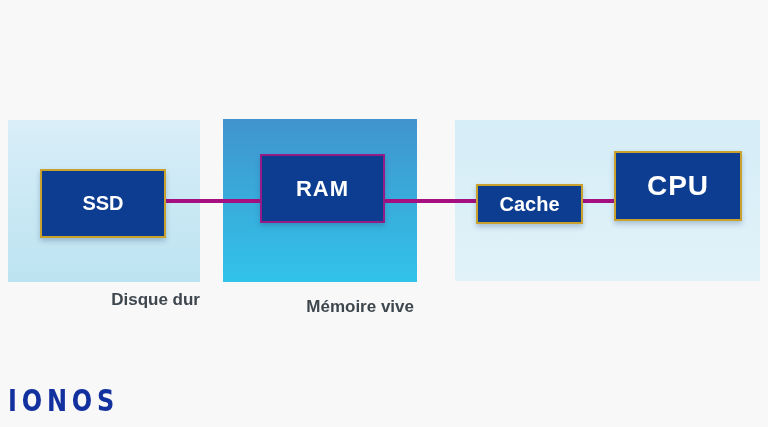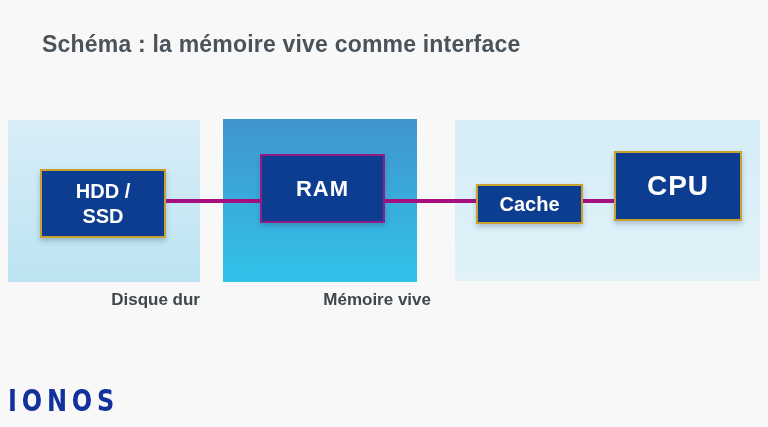--- a/index.html
+++ b/index.html
@@ -83,53 +83,51 @@
   }
   .plabel {
     position: absolute;
     top: 290px;
     font-size: 17px;
     font-weight: 700;
     color: #3e464e;
     text-align: right;
   }
   .plabel-disk { left: 8px;   width: 192px; }
-  .plabel-ram  { left: 237px; width: 194px; }
+  .plabel-ram  { left: 220px; width: 194px; margin-top: 7px; }
   .plabel-cpu  { left: 455px; width: 305px; }
   .logo {
     position: absolute;
     left: 8px;
     top: 383px;
     font-family: "DejaVu Sans", sans-serif;
     font-size: 30px;
     font-weight: 700;
     color: #12309e;
     letter-spacing: 6px;
     transform: scaleX(0.8);
     transform-origin: left center;
     white-space: nowrap;
   }
 </style>
 </head>
 <body>
 
 <div class="canvas">
 
-  <div class="title">Schéma : la mémoire vive comme interface</div>
 
   <div class="panel panel-disk"></div>
   <div class="panel panel-ram"></div>
   <div class="panel panel-cpu"></div>
 
   <div class="connector seg-hdd-ram"></div>
   <div class="connector seg-ram-cache"></div>
   <div class="connector seg-cache-cpu"></div>
 
   <div class="box box-hdd">
-    <span>HDD /</span>
     <span>SSD</span>
   </div>
 
   <div class="box box-ram">
     <span>RAM</span>
   </div>
 
   <div class="box box-cache">
     <span>Cache</span>
   </div>

